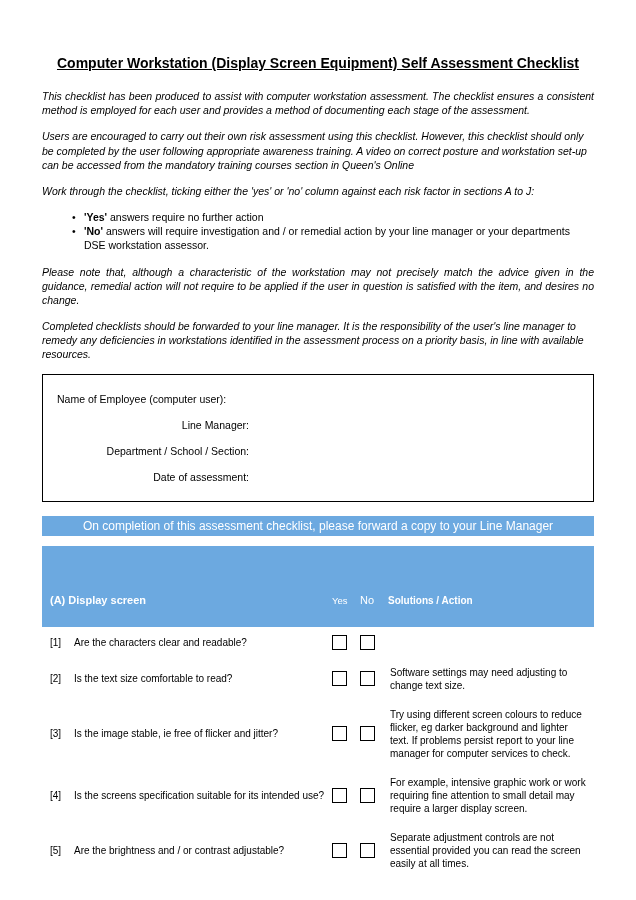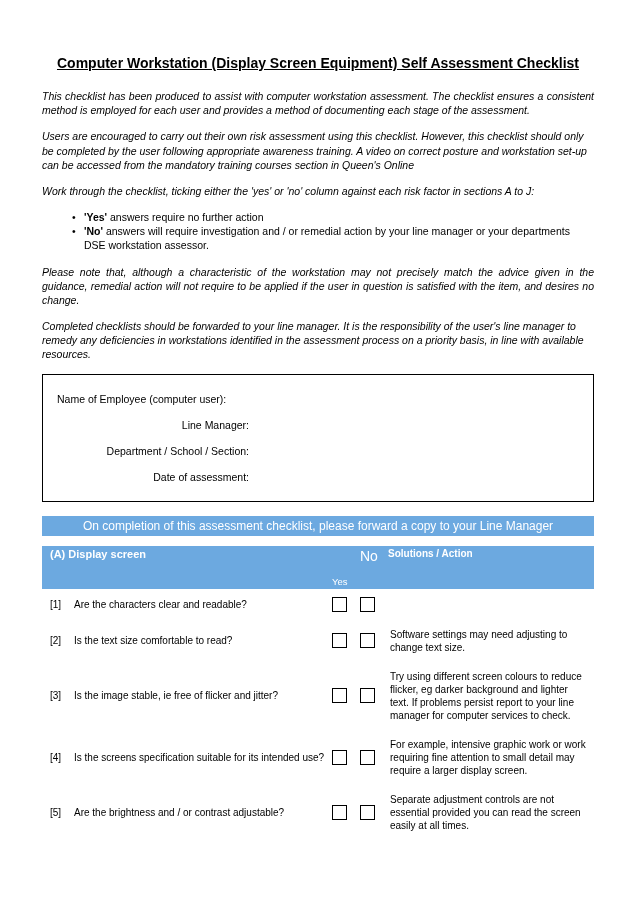--- a/index.html
+++ b/index.html
@@ -65,26 +65,26 @@
     text-align: center;
     padding: 3px 0;
     font-size: 12px;
     margin-bottom: 10px;
   }
   .section-header {
     display: flex;
     background: #6ca9e0;
     color: #fff;
     font-size: 11px;
-    padding: 2px 8px;
-    align-items: flex-start;
+    padding: 21px 8px;
+    align-items: flex-end;
   }
   .section-header .sec-title { flex: 0 0 282px; font-weight: bold; }
   .section-header .col-yes { flex: 0 0 28px; font-size: 9.5px; margin-top: 28px; }
-  .section-header .col-no  { flex: 0 0 28px; font-size: 14px; }
+  .section-header .col-no  { flex: 0 0 28px; font-size: 11px; }
   .section-header .col-sol { flex: 1; font-weight: bold; font-size: 10px; }
   .q-row {
     display: flex;
     align-items: center;
     padding: 8px 8px;
     font-size: 10px;
   }
   .q-num { flex: 0 0 24px; }
   .q-text { flex: 0 0 258px; padding-right: 6px; }
   .q-yes, .q-no { flex: 0 0 28px; display: flex; justify-content: flex-start; }

